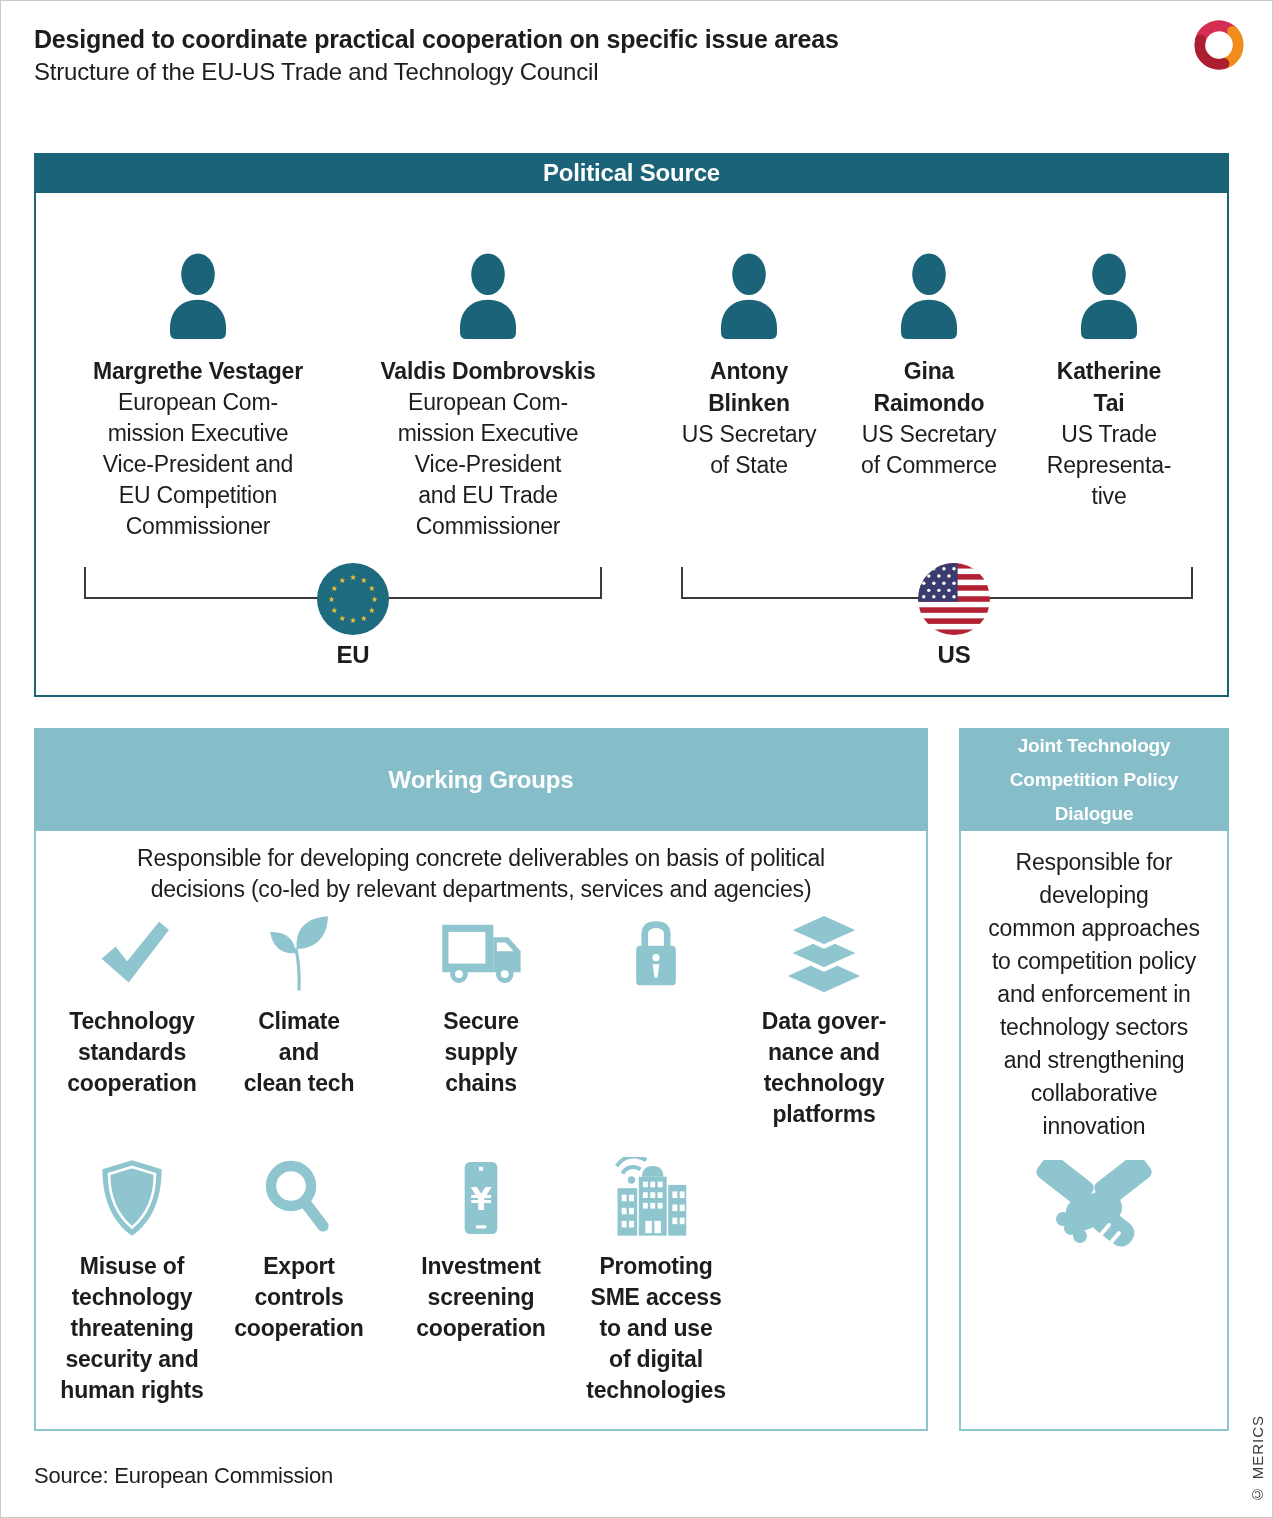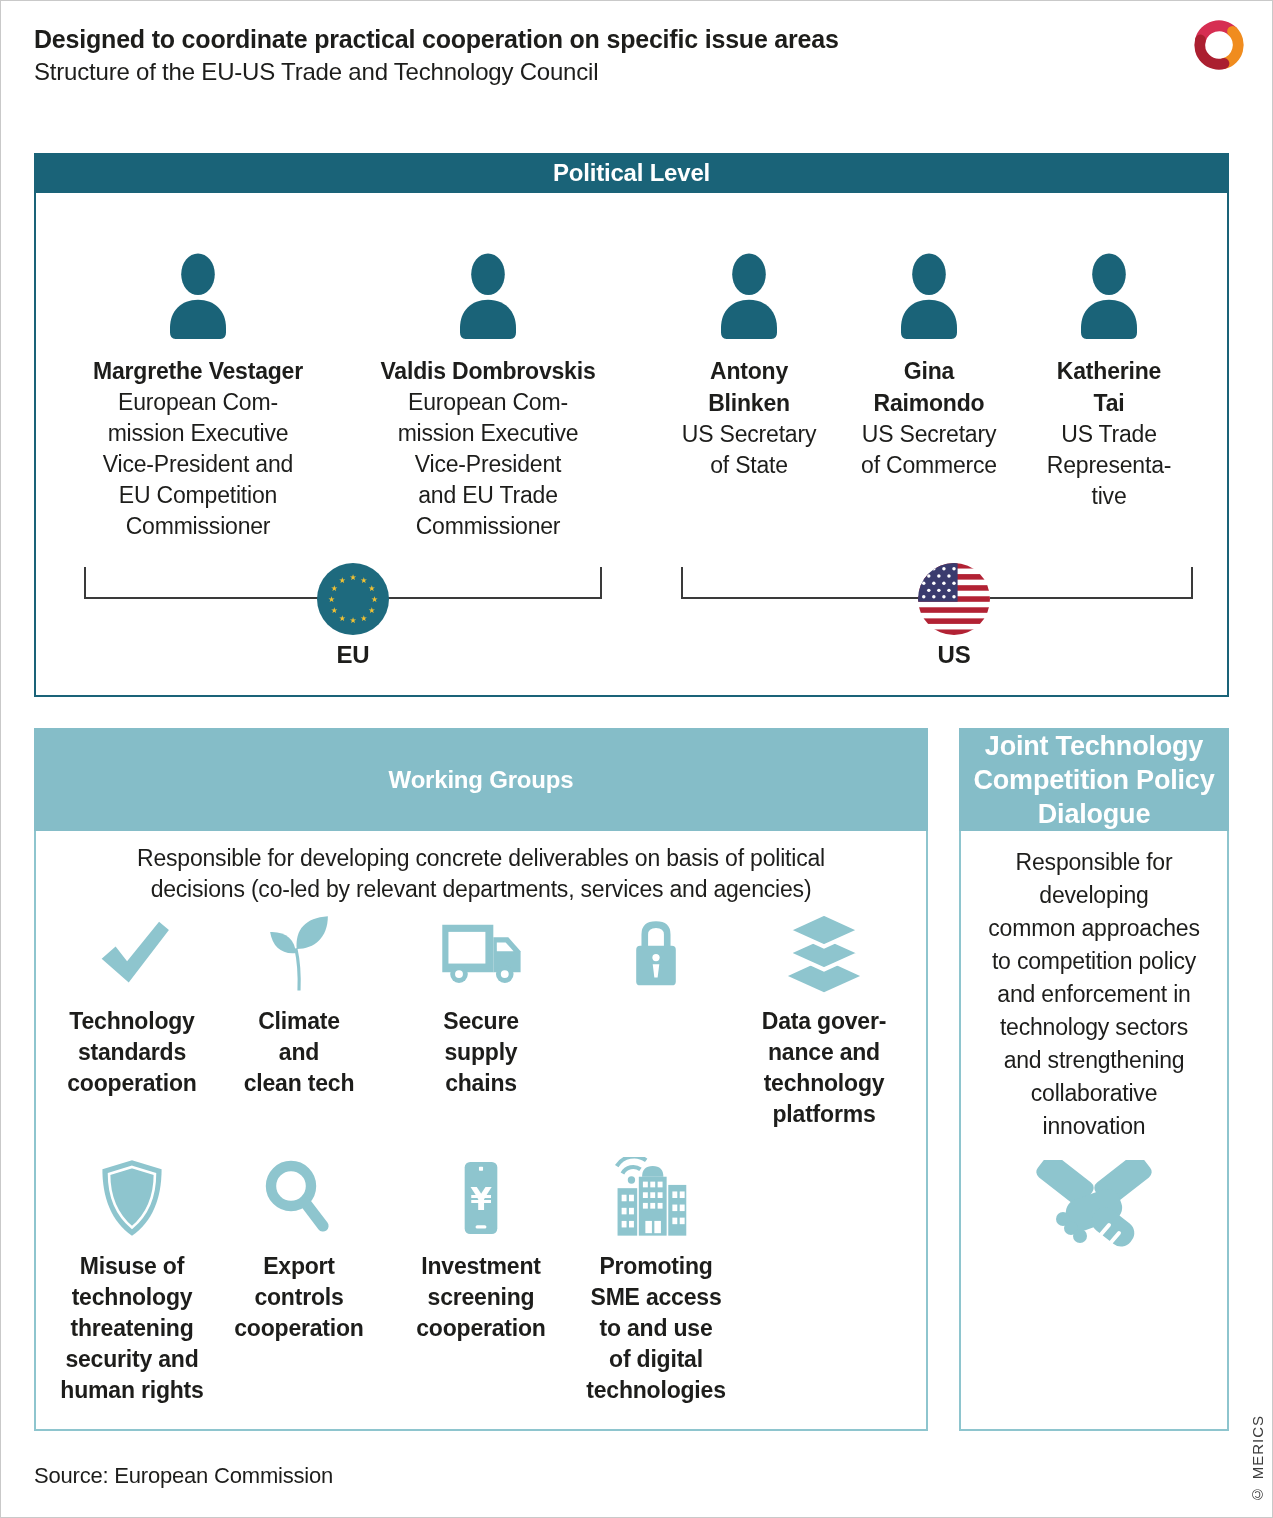--- a/index.html
+++ b/index.html
@@ -40,21 +40,21 @@
   .group-col{position:absolute;width:170px;text-align:center}
   .group-col .gicon{height:86px;display:flex;align-items:center;justify-content:center}
   .group-col svg{display:block}
   .g-label{margin-top:10px;font-size:23px;font-weight:bold;line-height:31px;white-space:pre-line}
   .row1{top:180px}.row2{top:425px}
   .gc1{left:11px}.gc2{left:178px}.gc3{left:360px}.gc4{left:535px}.gc5{left:703px}
 
   
   .dialogue{left:958px;top:727px;width:270px;height:703px;border:2px solid var(--icon-teal);background:#fff}
   .d-header{position:absolute;left:-2px;top:-2px;width:270px;height:103px;background:var(--light-teal);
-            color:#fff;font-size:27px;font-weight:bold;line-height:34px;display:flex;align-items:center;
+            color:#fff;font-size:19px;font-weight:bold;line-height:34px;display:flex;align-items:center;
             justify-content:center;text-align:center;white-space:pre-line}
   .d-desc{position:absolute;left:0;top:116px;width:100%;text-align:center;font-size:23px;line-height:33px;white-space:pre-line}
   .handshake{position:absolute;left:50%;transform:translateX(-50%);top:430px;width:124px;height:100px}
 
   .source{left:33px;top:1462px;font-size:22px}
   .merics{right:6px;bottom:14px;font-size:15px;letter-spacing:1px;color:#3c3c3c;
           writing-mode:vertical-rl;transform:rotate(180deg)}
 
   
   .fd{fill:var(--dark-teal)} .fl{fill:var(--icon-teal)} .fw{fill:#fff}
@@ -72,21 +72,21 @@
     <svg viewBox="0 0 100 100">
       <g fill="none" stroke-linecap="round" stroke-width="17" transform="rotate(-15 50 50)">
         <path d="M24,35 A30,30 0 0 1 76,35" stroke="#d62e52"></path>
         <path d="M76,35 A30,30 0 0 1 50,80" stroke="#f08c1e"></path>
         <path d="M50,80 A30,30 0 0 1 24,35" stroke="#ab1f30"></path>
       </g>
     </svg>
   </div>
 
   <div class="abs political">
-    <div class="p-header">Political Level</div>
+    <div class="p-header">Political Source</div>
 
     <div class="person-col" style="left:22px;width:280px">
       <svg viewBox="0 0 100 110">
           <ellipse class="fd" cx="50" cy="29" rx="21" ry="26"></ellipse>
           <path class="fd" d="M22,110 Q15,110 15,102 L15,96 C15,75 29,61 50,61 C71,61 85,75 85,96 L85,102 Q85,110 78,110 Z"></path>
         </svg>
       <div class="p-name">Margrethe Vestager</div>
       <div class="p-role">European Com-
 mission Executive
 Vice-President and

